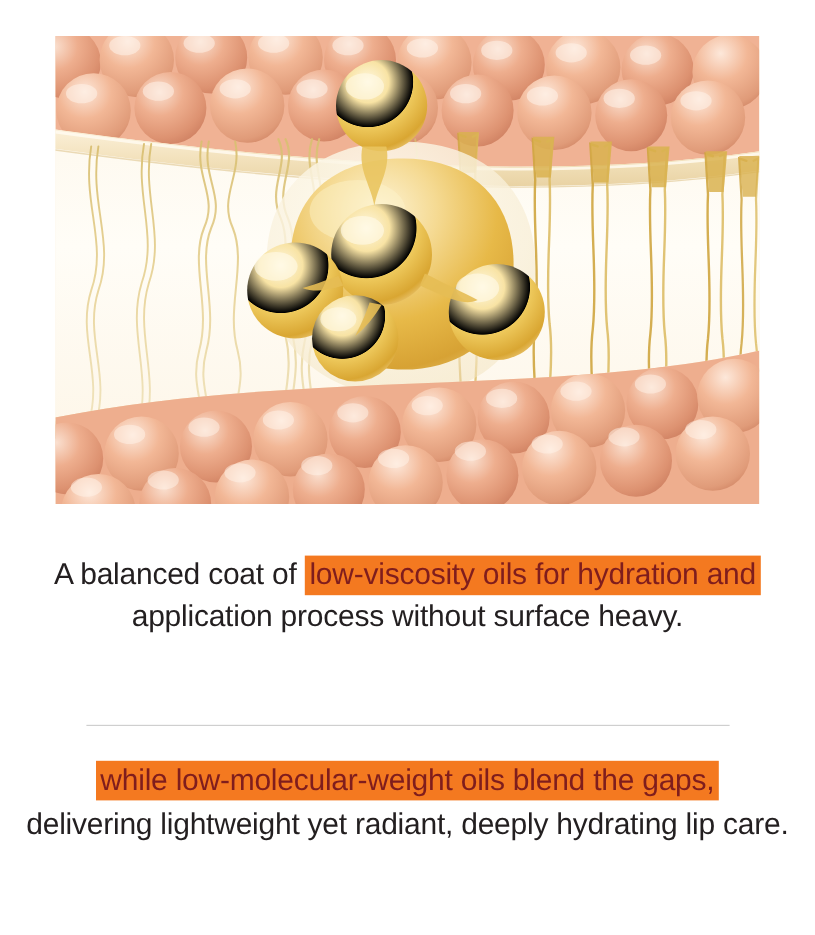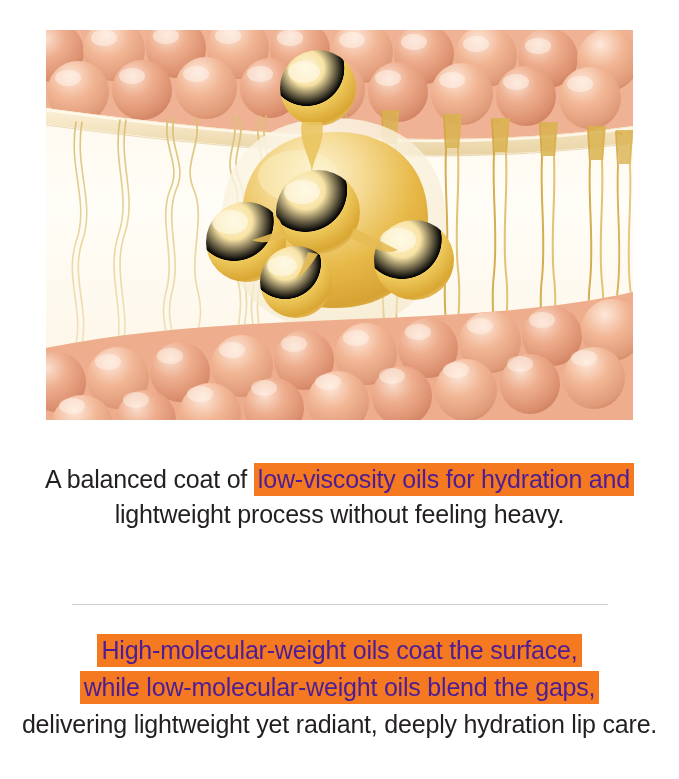--- a/index.html
+++ b/index.html
@@ -30,21 +30,21 @@
   .tline{
     font-size:25px;
     line-height:35px;
     color:#231f20;
     text-align:center;
     white-space:nowrap;
     letter-spacing:-0.2px;
   }
   .hl{
     background:#f47920;
-    color:#4c1d95;
+    color:#7f1d1d;
     padding:2px 4px 3px 4px;
     box-decoration-break:clone;
     -webkit-box-decoration-break:clone;
   }
   .divider{
     position:absolute;
     left:72px; top:604px;
     width:536px; height:1px;
     background:#cfcfcf;
   }
@@ -335,22 +335,21 @@
           <ellipse cx="474" cy="334" rx="13" ry="8"></ellipse>
           <ellipse cx="538" cy="328" rx="13" ry="8"></ellipse>
         </g>
       </g>
     </g>
   </svg>
 </div>
 
 <div class="copy">
   <div class="tline"><span>A balanced coat of </span><span class="hl">low-viscosity oils for hydration and</span></div>
-  <div class="tline"><span>lightweight process without feeling heavy.</span></div>
+  <div class="tline"><span>application process without surface heavy.</span></div>
 </div>
 
 <div class="divider"></div>
 
 <div class="copy2">
-  <div class="tline2"><span class="hl">High-molecular-weight oils coat the surface,</span></div>
   <div class="tline2"><span class="hl">while low-molecular-weight oils blend the gaps,</span></div>
-  <div class="tline2"><span>delivering lightweight yet radiant, deeply hydration lip care.</span></div>
+  <div class="tline2"><span>delivering lightweight yet radiant, deeply hydrating lip care.</span></div>
 </div>
 
 </body></html>

